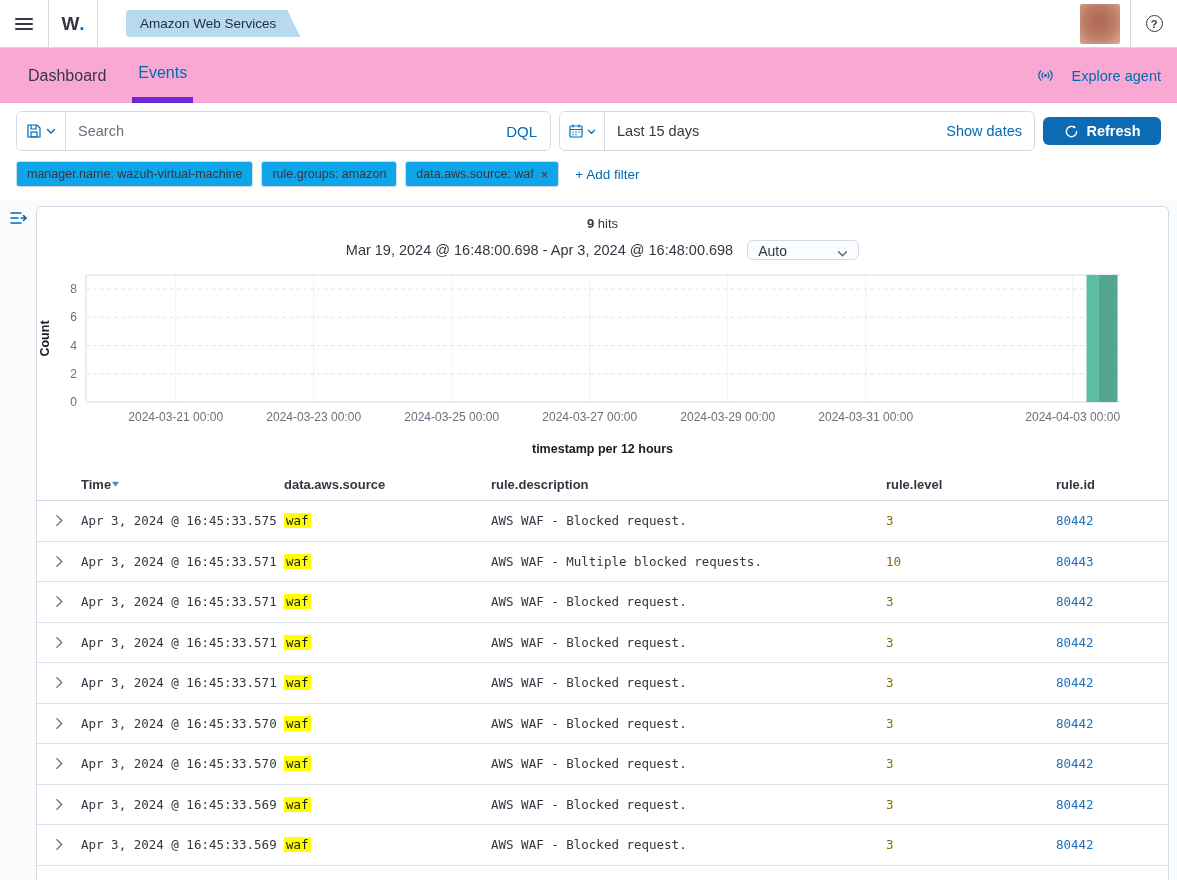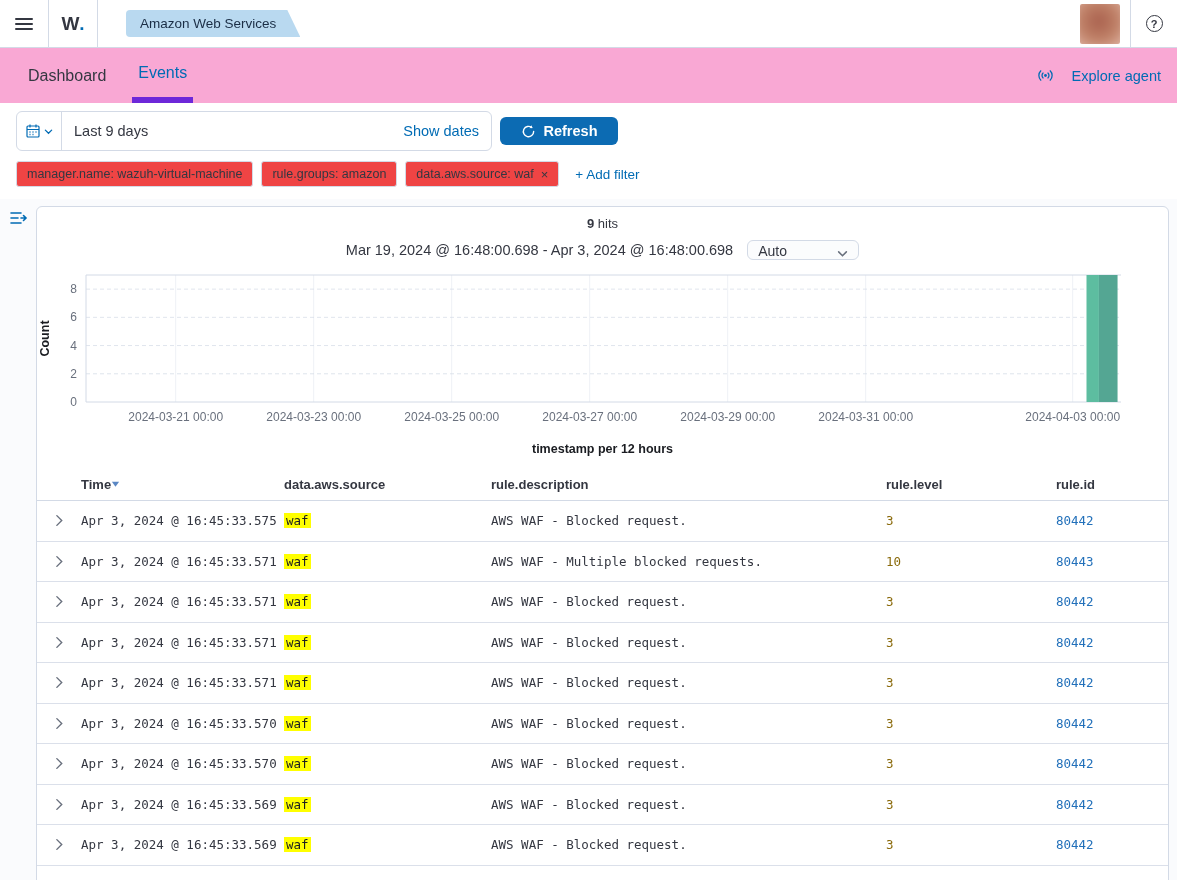--- a/index.html
+++ b/index.html
@@ -48,21 +48,21 @@
   .cal-seg { width:45px; height:100%; display:flex; align-items:center; justify-content:center;
     gap:3px; border-right:1px solid #d3dae6; cursor:pointer; }
   .date-label { padding-left:12px; font-size:14.5px; color:#343741; }
   .show-dates { margin-left:auto; padding-right:12px; color:#006BB4; font-size:14.5px; cursor:pointer; }
   .refresh-btn { width:118px; height:28px; background:#0c6bb3; color:#fff; border:none; border-radius:6px;
     font-size:14.5px; font-weight:600; display:flex; align-items:center; justify-content:center; gap:8px;
     cursor:pointer; font-family:"Liberation Sans", sans-serif; }
 
   
   .filterbar { display:flex; align-items:center; gap:8px; padding:10px 16px 12px 16px; }
-  .pill { border:1px solid #d3dae6; border-radius:3px; background:#ef4444; padding:5px 10px;
+  .pill { border:1px solid #d3dae6; border-radius:3px; background:#0ea5e9; padding:5px 10px;
     font-size:12.5px; color:#343741; display:flex; align-items:center; gap:7px; cursor:pointer; }
   .pill .x { font-size:13px; color:#343741; cursor:pointer; line-height:1; }
   .add-filter { color:#006BB4; font-size:13.5px; margin-left:8px; cursor:pointer; }
 
   
   .content { position:relative; background:#fafbfd; height:687px; padding:7px 8px 0 36px; }
   .expand-icon { position:absolute; left:9px; top:11px; cursor:pointer; }
   .panel { background:#fff; border:1px solid #d3dae6; border-radius:6px; height:720px; position:relative; }
 
   .hits-line { text-align:center; padding-top:9px; font-size:13px; color:#343741; }
@@ -134,35 +134,51 @@
         <path d="M5.7 5.7a3.2 3.2 0 0 0 0 4.6"></path>
           <path d="M10.3 5.7a3.2 3.2 0 0 1 0 4.6"></path>
       </g>
       <circle cx="8" cy="8" r="1.3" fill="#006BB4"></circle>
     </svg>
     <span>Explore agent</span>
   </div>
 </div>
 
 <div class="querybar">
+  <div class="searchbox">
+    <div class="save-seg">
+      <svg width="16" height="16" viewBox="0 0 16 16">
+        <g fill="none" stroke="#006BB4" stroke-width="1.2">
+          <path d="M2 2h9l3 3v9H2z"></path>
+            <path d="M5 2v4h5V2"></path>
+            <rect x="5" y="9" width="6" height="5"></rect>
+        </g>
+      </svg>
+      <svg width="10" height="10" viewBox="0 0 10 10">
+        <path d="M1.5 3.5 5 7l3.5-3.5" fill="none" stroke="#006BB4" stroke-width="1.4" stroke-linecap="round"></path>
+      </svg>
+    </div>
+    <input type="text" placeholder="Search" style="">
+    <div class="dql">DQL</div>
+  </div>
 
   <div class="datebox">
     <div class="cal-seg">
       <svg width="16" height="16" viewBox="0 0 16 16">
         <g fill="none" stroke="#006BB4" stroke-width="1.2">
           <rect x="2" y="3" width="12" height="11" rx="1"></rect>
           <path d="M5 1.5v3M11 1.5v3M2 6.5h12"></path>
           <path d="M4.5 9h1M7.5 9h1M10.5 9h1M4.5 11.5h1M7.5 11.5h1" stroke-width="1.3"></path>
         </g>
       </svg>
       <svg width="9" height="9" viewBox="0 0 10 10">
         <path d="M1.5 3.5 5 7l3.5-3.5" fill="none" stroke="#006BB4" stroke-width="1.4" stroke-linecap="round"></path>
       </svg>
     </div>
-    <div class="date-label">Last 9 days</div>
+    <div class="date-label">Last 15 days</div>
     <div class="show-dates">Show dates</div>
   </div>
 
   <button class="refresh-btn">
     <svg width="15" height="15" viewBox="0 0 16 16">
       <path d="M13.5 8a5.5 5.5 0 1 1-2-4.2" fill="none" stroke="#fff" stroke-width="1.5" stroke-linecap="round"></path>
       <path d="M11.2 1.2 12 4l-2.9.6z" fill="#fff"></path>
     </svg>
     <span>Refresh</span>
   </button>

